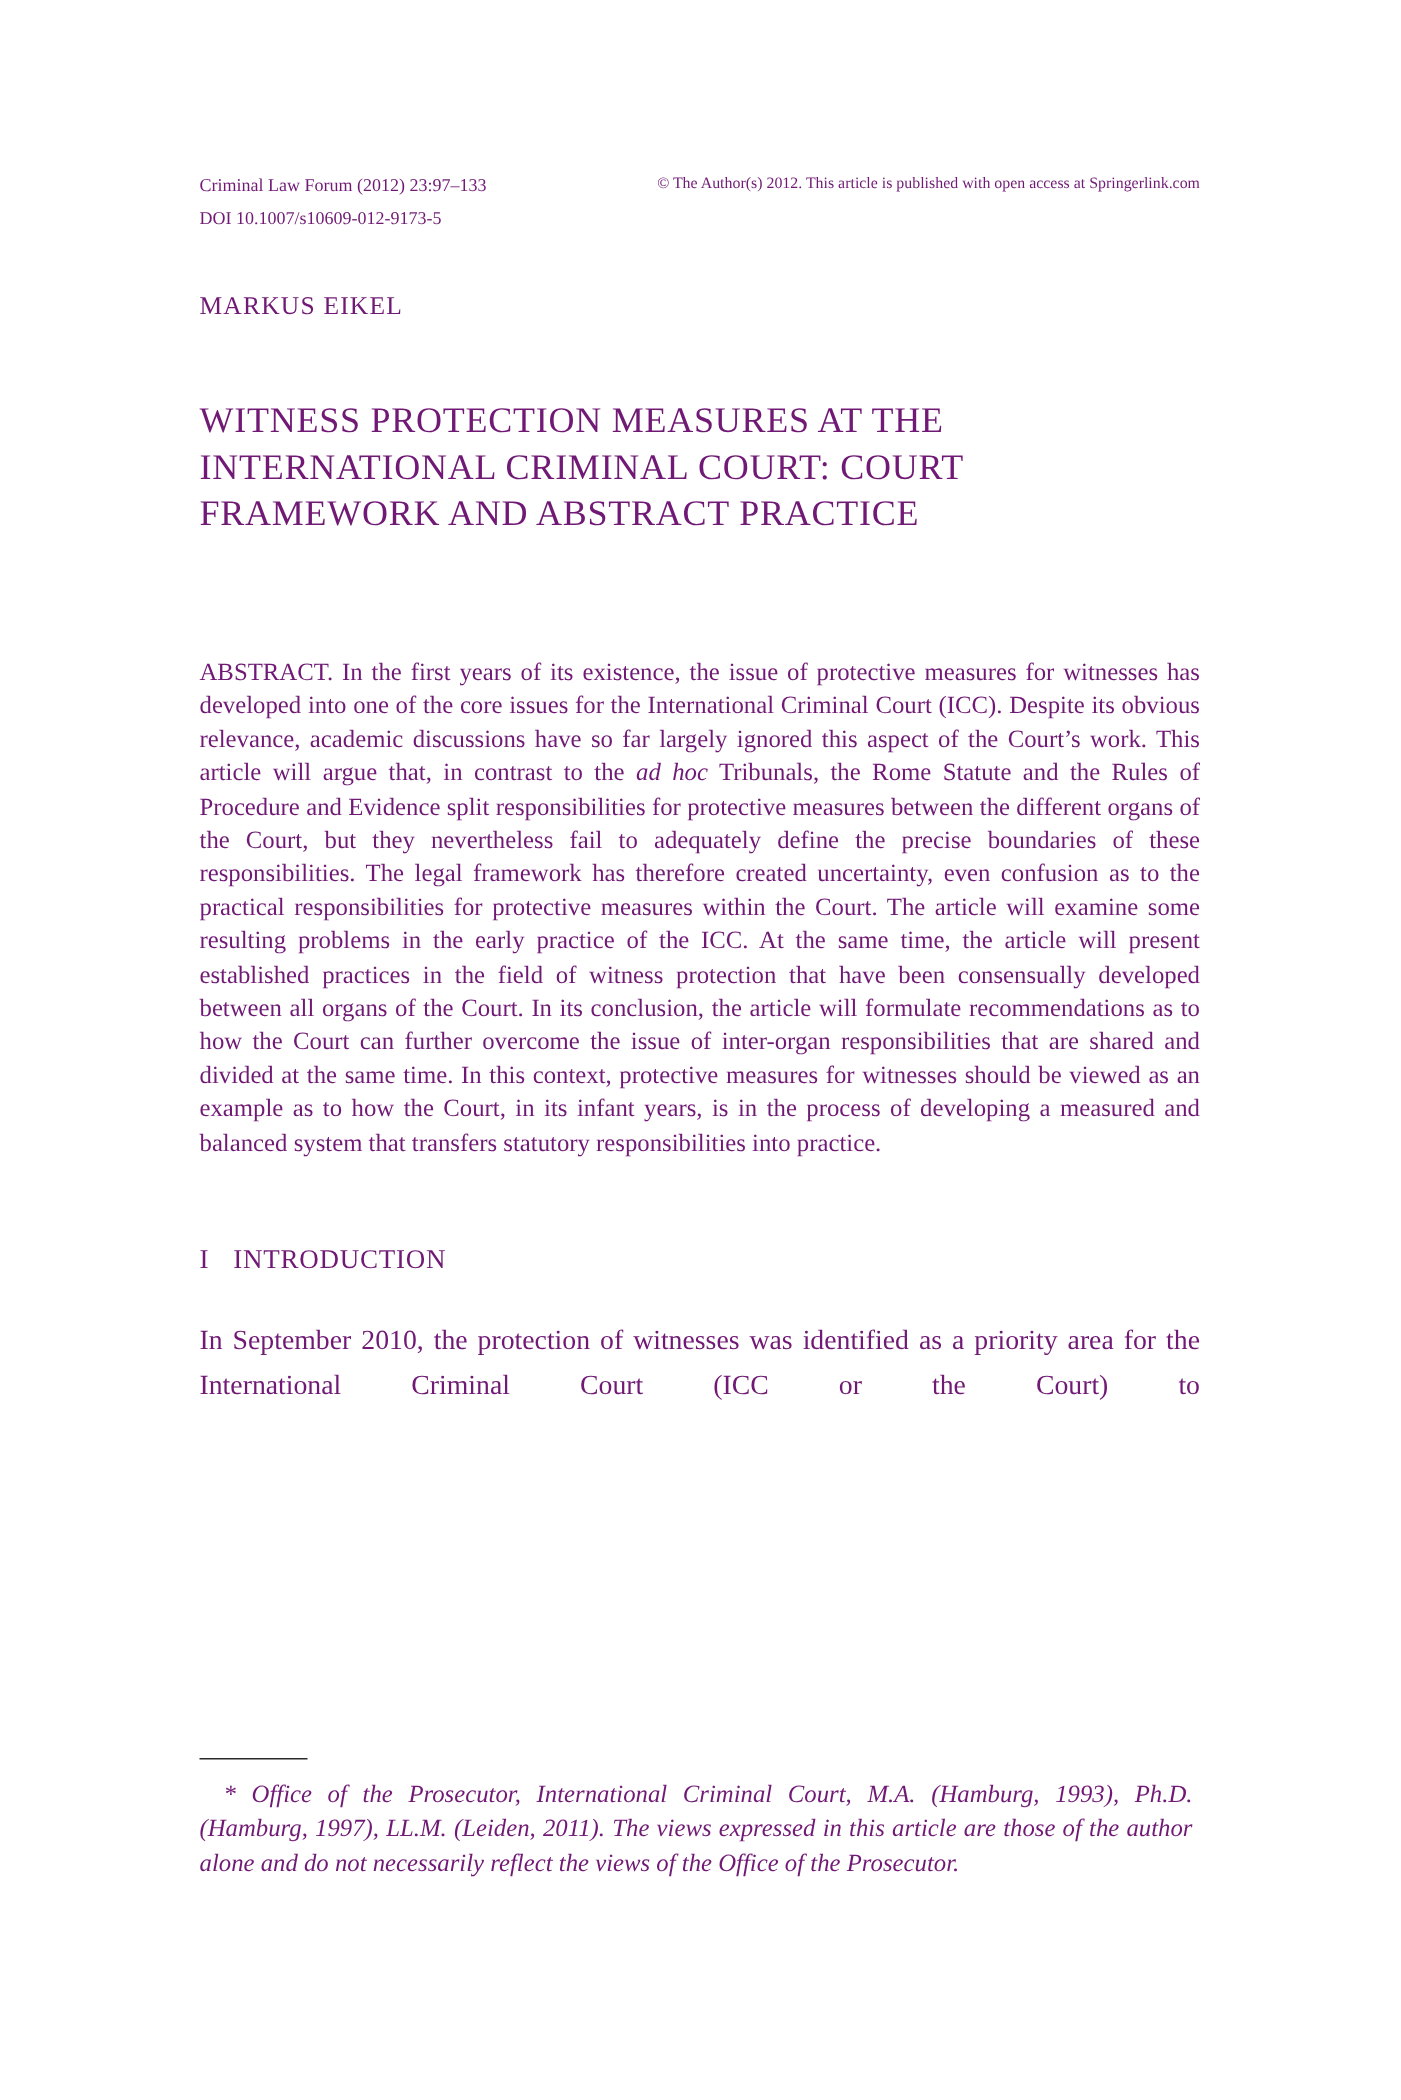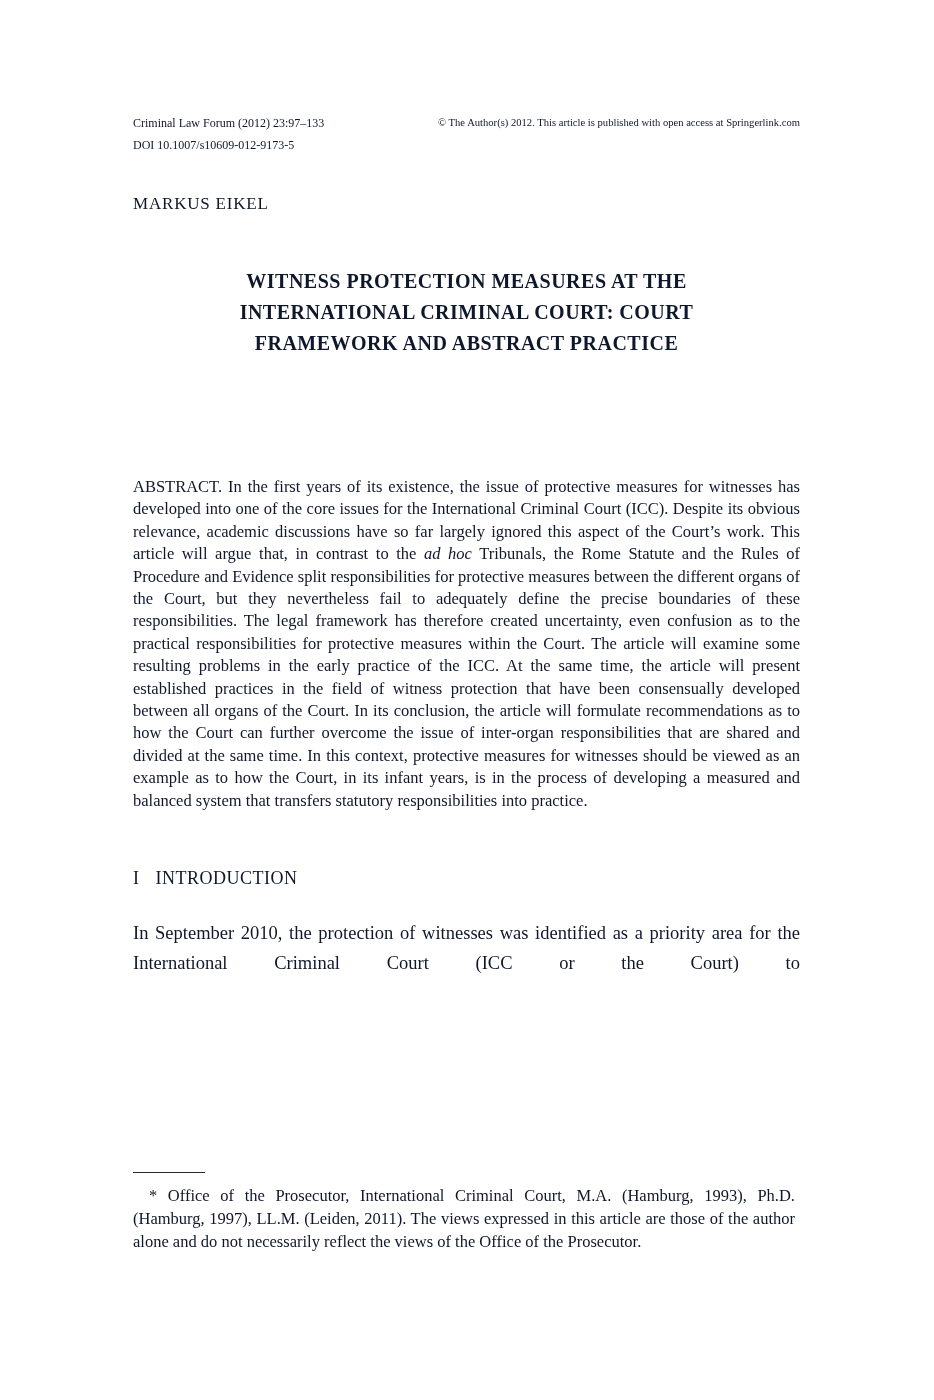--- a/index.html
+++ b/index.html
@@ -6,21 +6,21 @@
     margin: 0;
     padding: 0;
     background: #ffffff;
   }
   .page {
     position: relative;
     width: 934px;
     height: 1400px;
     margin: 0 auto;
     background: #ffffff;
-    color: #0f172a;
+    color: #701a75;
     font-family: "Liberation Serif", serif;
     box-sizing: border-box;
     padding: 112px 134px 0 133px;
     overflow: hidden;
   }
   .header {
     display: flex;
     justify-content: space-between;
     align-items: flex-start;
   }
@@ -36,29 +36,29 @@
     padding-top: 4px;
   }
   .author {
     text-align: left;
     margin-top: 36px;
     font-size: 17px;
     line-height: 24px;
     letter-spacing: 0.8px;
   }
   .title {
-    text-align: center;
+    text-align: left;
     margin-top: 50px;
-    font-size: 20px;
+    font-size: 24px;
     line-height: 31px;
     letter-spacing: 0.5px;
-    font-weight: bold;
+    font-weight: normal;
   }
   .abstract {
-    margin-top: 117px;
+    margin-top: 78px;
     font-size: 16.5px;
     line-height: 22.4px;
     text-align: justify;
   }
   .section-heading {
     margin-top: 54px;
     font-size: 18px;
     line-height: 24px;
     letter-spacing: 0.5px;
   }
@@ -70,20 +70,21 @@
     font-size: 18.5px;
     line-height: 30px;
     text-align: justify;
     text-align-last: justify;
   }
   .footnote-area {
     position: absolute;
     left: 133px;
     right: 139px;
     top: 1172px;
+    font-style: italic;
   }
   .footnote-rule {
     width: 72px;
     height: 0;
     border-top: 1.5px solid #2a2a2a;
     margin-bottom: 11px;
   }
   .footnote {
     margin: 0;
     font-size: 16.5px;

